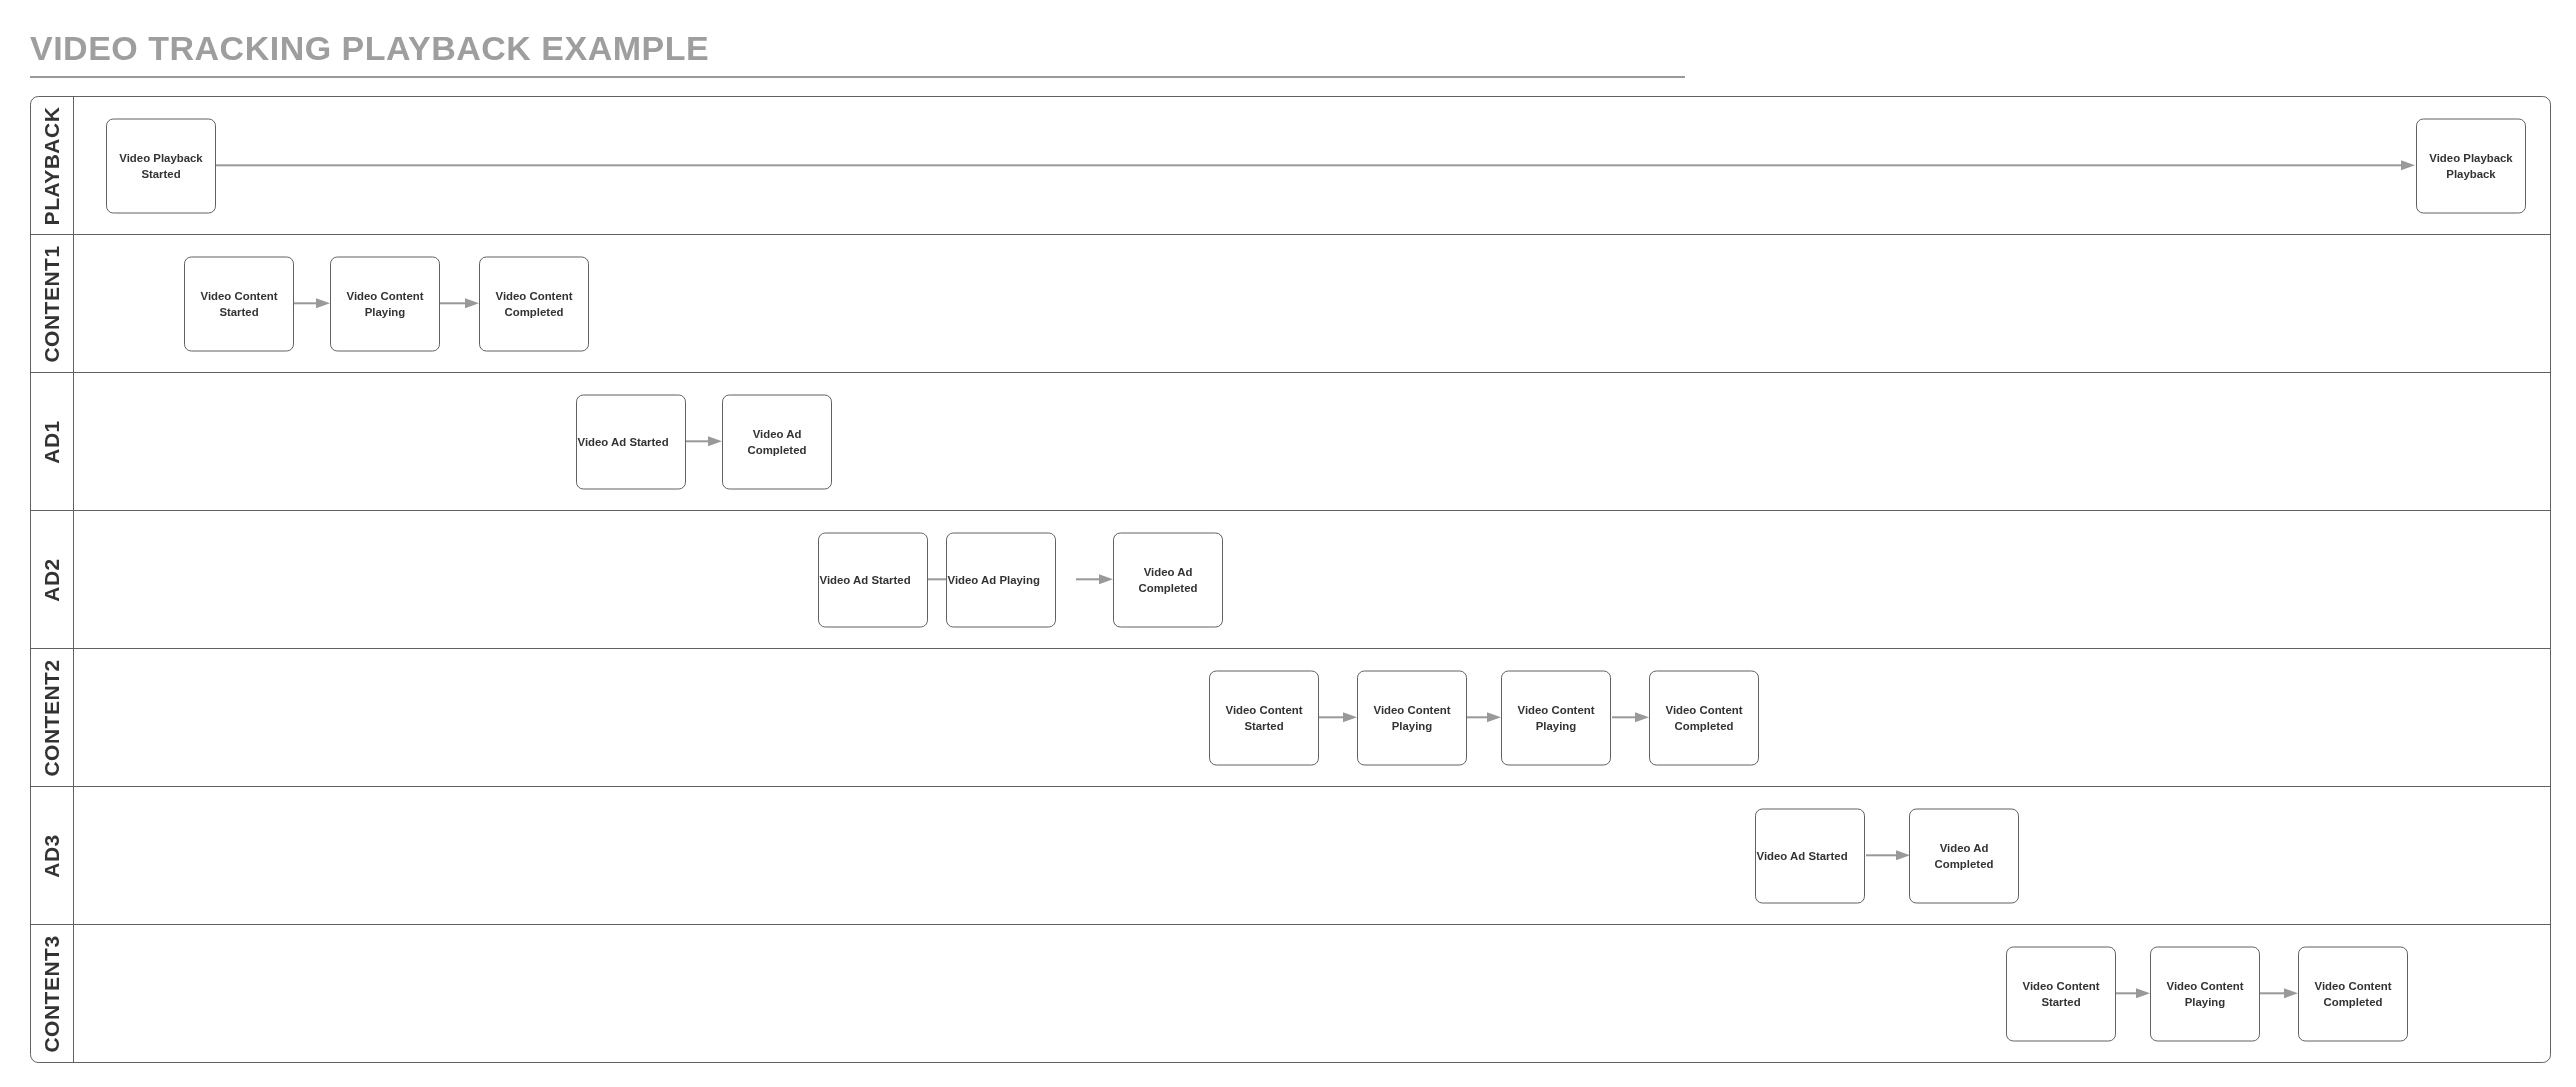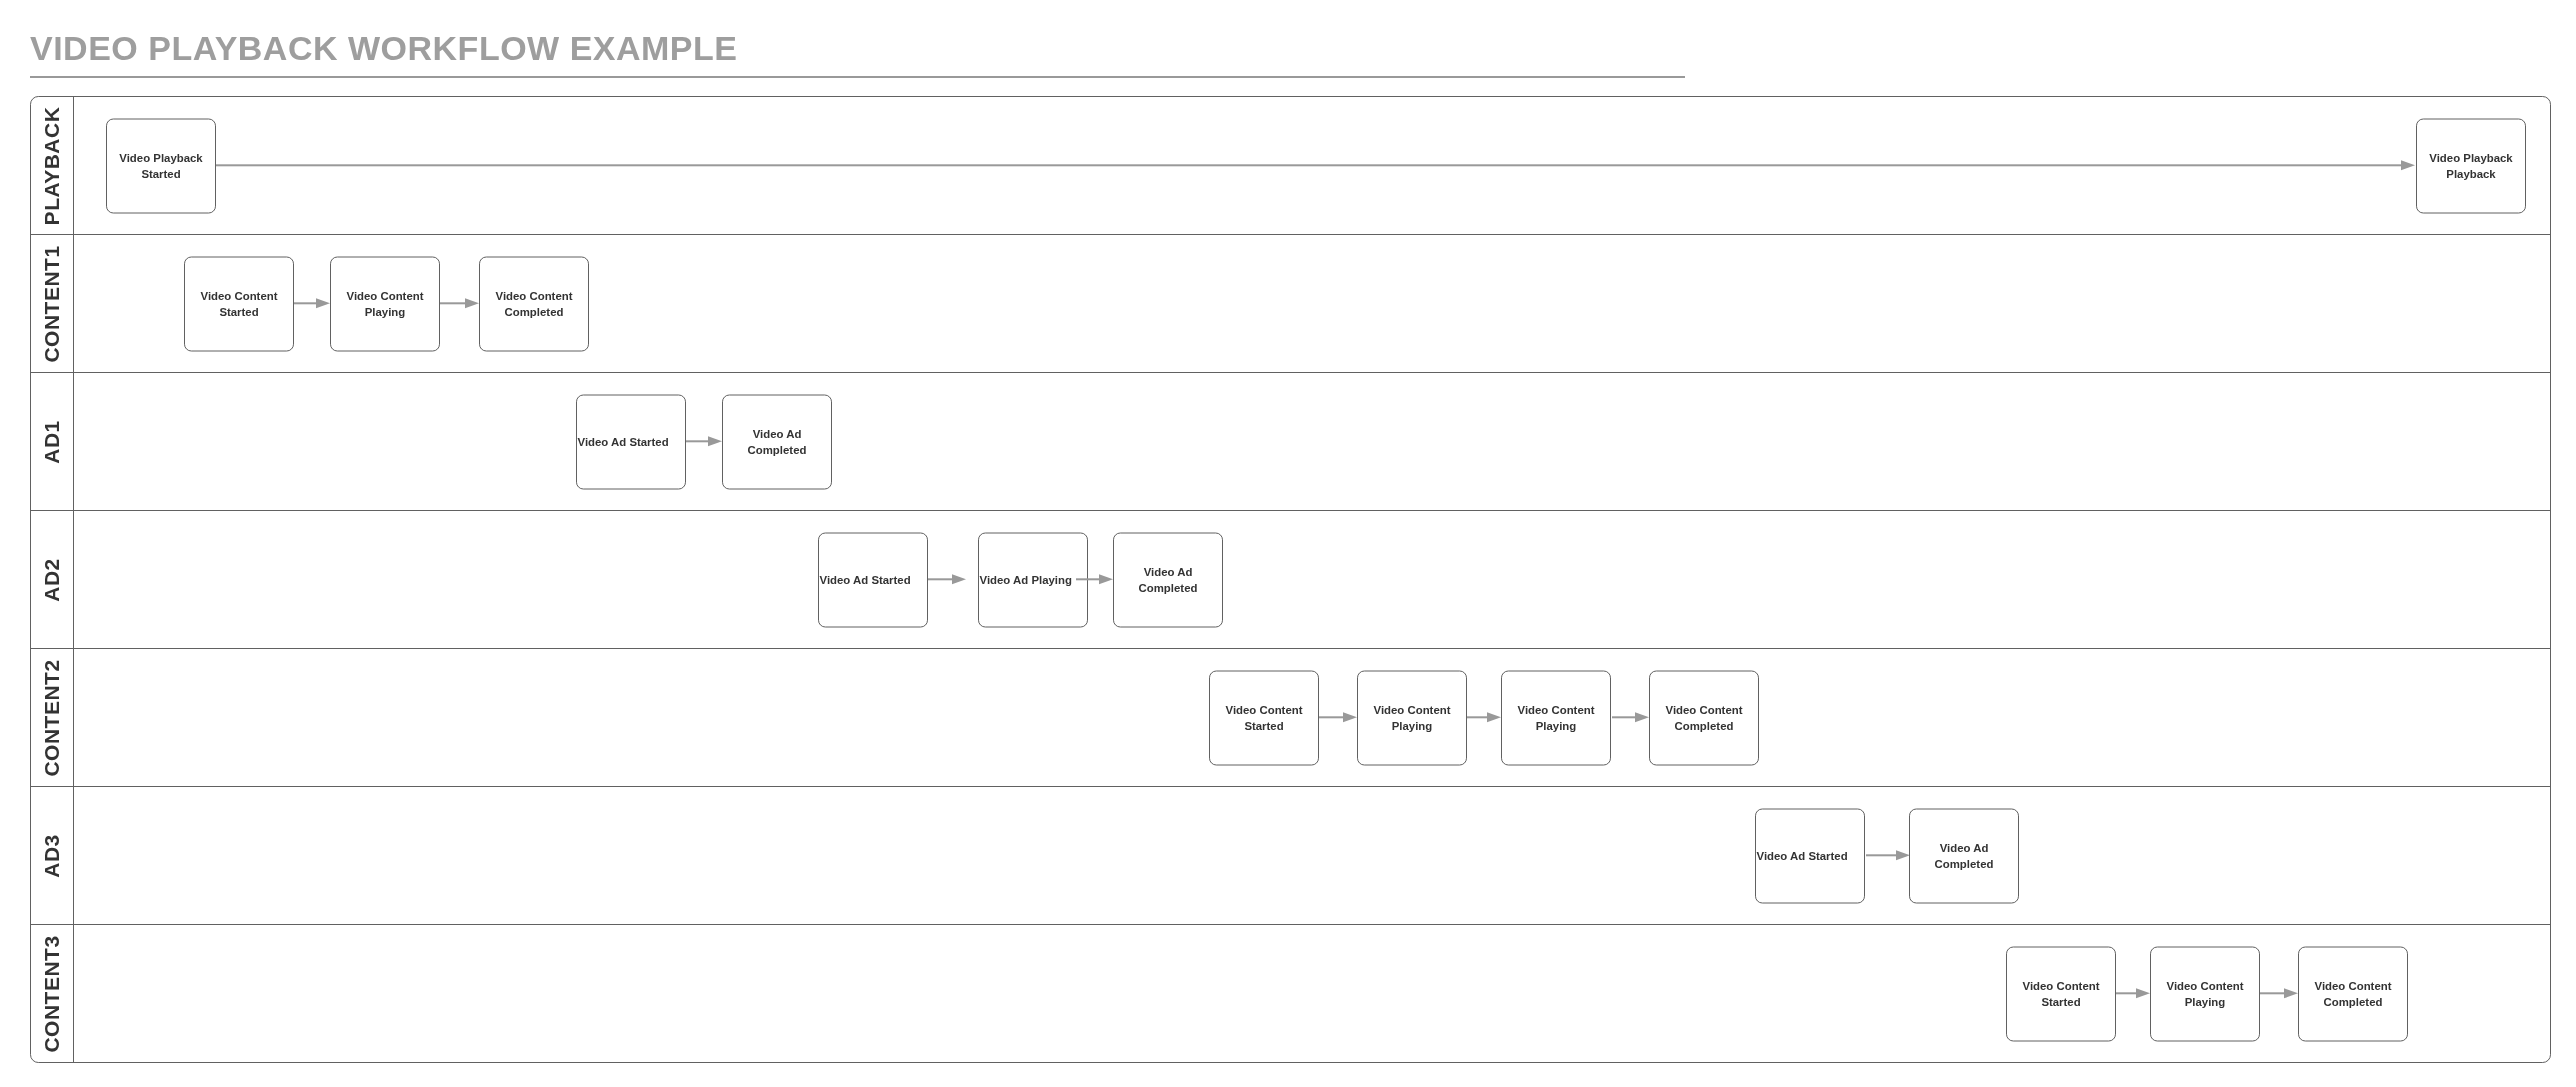--- a/index.html
+++ b/index.html
@@ -47,21 +47,21 @@
     position:absolute;right:0;top:0;width:0;height:0;display:block;
     border-top:5.7px solid transparent;border-bottom:5.7px solid transparent;
     border-left:14.5px solid #999999;
   }
 </style>
 </head>
 <body>
 
 <div class="page">
 
-  <div class="title">VIDEO PLAYBACK WORKFLOW EXAMPLE</div>
+  <div class="title">VIDEO TRACKING PLAYBACK EXAMPLE</div>
   <div class="title-rule"></div>
 
   <div class="pool">
 
     <div class="lane">
       <div class="lane-head">
         <span class="lane-label">PLAYBACK</span>
       </div>
       <div class="lane-body">
         <div class="node" style="left:32px">
@@ -125,21 +125,21 @@
         <span class="lane-label">AD2</span>
       </div>
       <div class="lane-body">
         <div class="node" style="left:744px">
             <span>Video Ad Started</span>
           </div>
         <div class="arrow" style="left:854px;width:38px">
             <i class="shaft"></i>
             <i class="head"></i>
           </div>
-        <div class="node" style="left:904px">
+        <div class="node" style="left:872px">
             <span>Video Ad Playing</span>
           </div>
         <div class="arrow" style="left:1002px;width:37px">
             <i class="shaft"></i>
             <i class="head"></i>
           </div>
         <div class="node" style="left:1039px">
             <span>Video Ad Completed</span>
           </div>
       </div>

